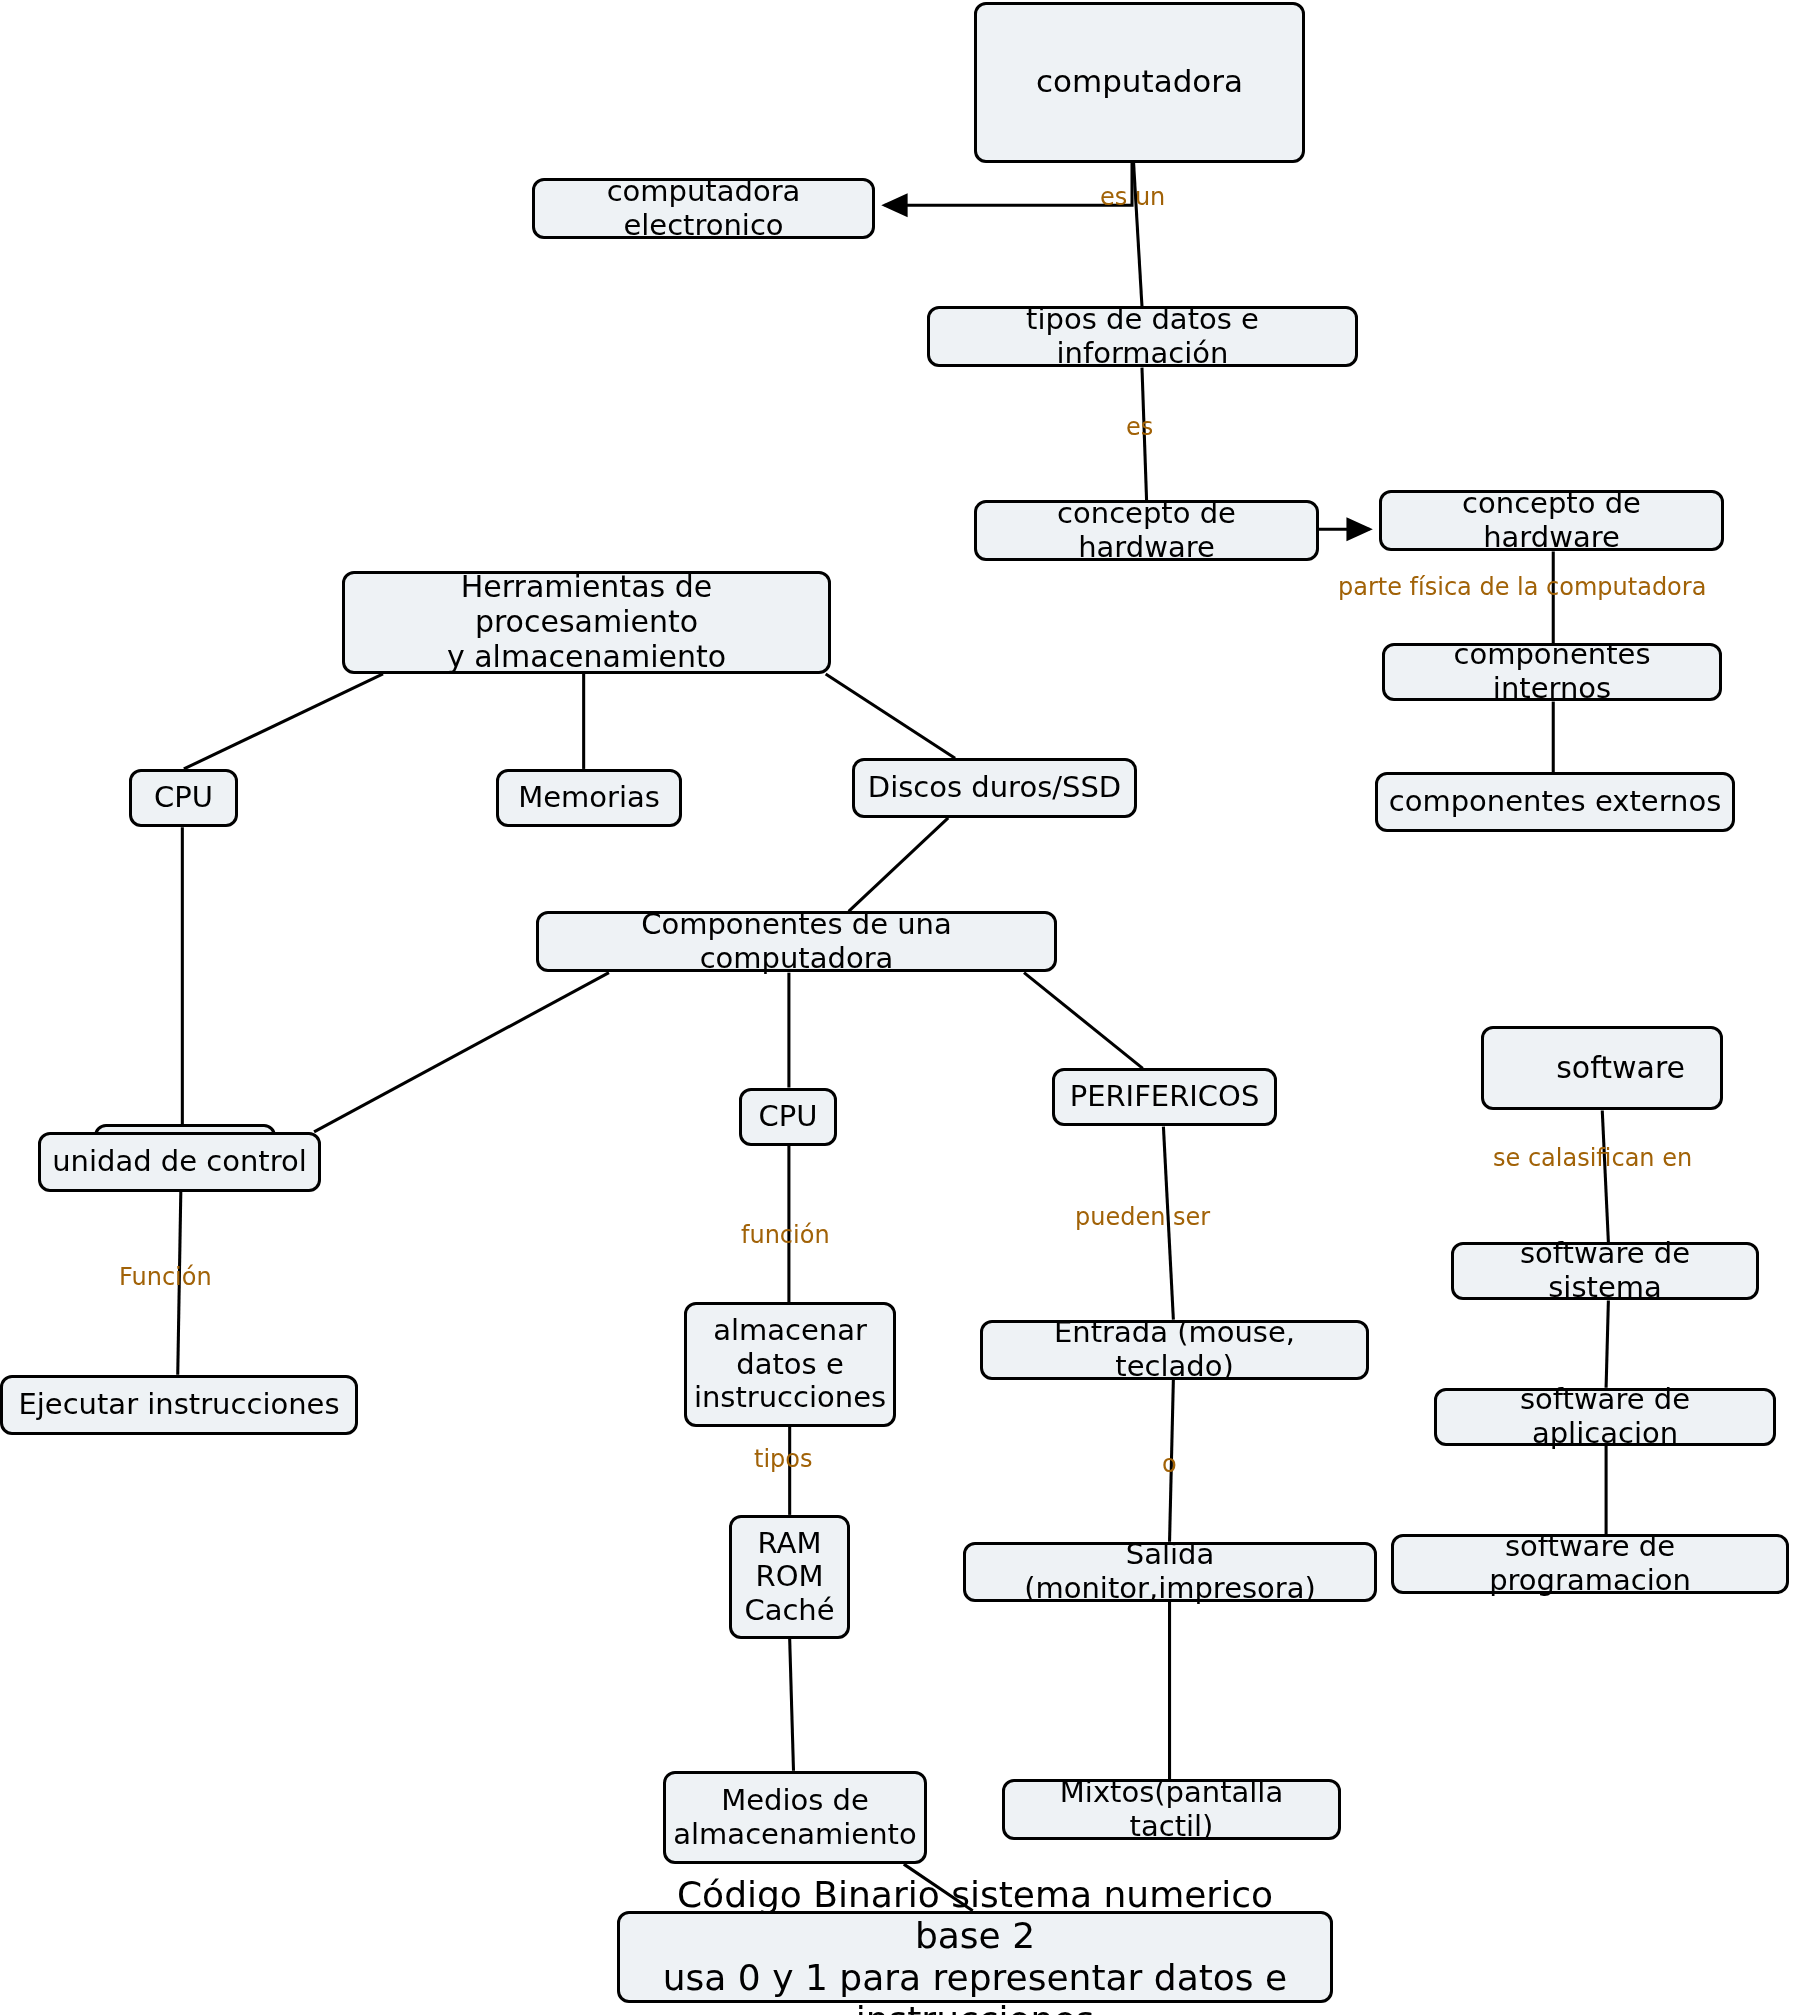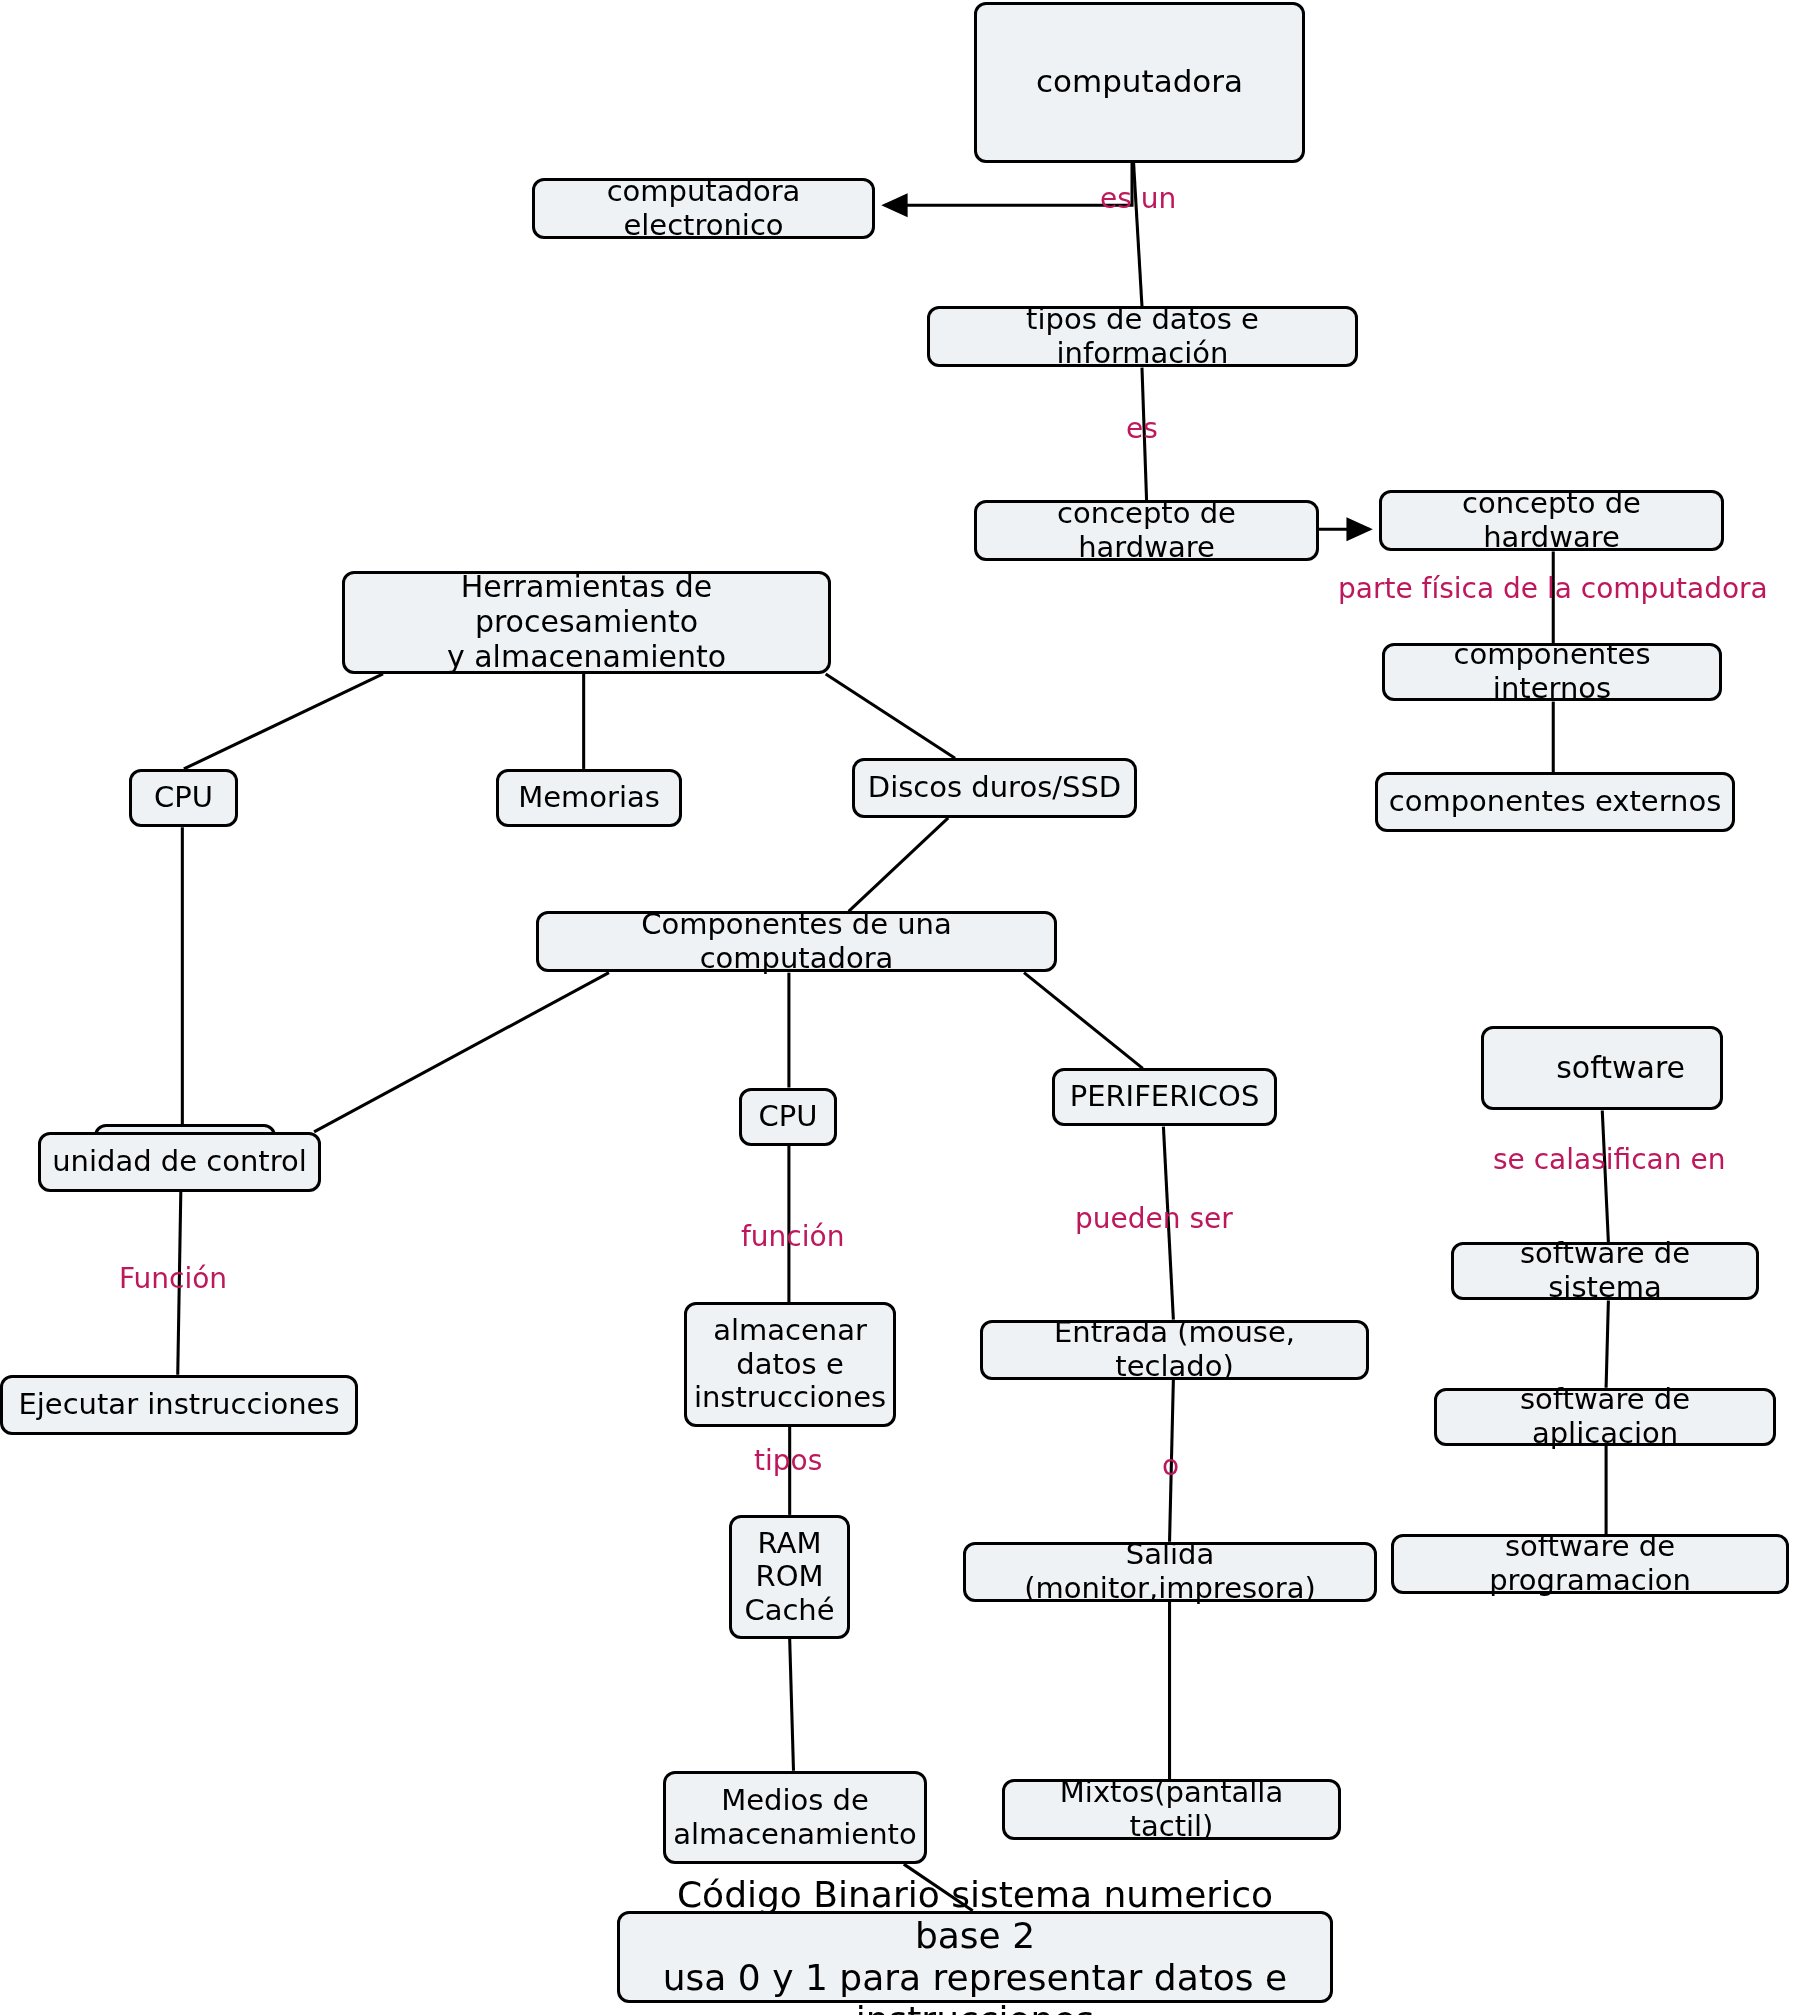--- a/index.html
+++ b/index.html
@@ -38,22 +38,22 @@
     line-height: 1.16;
     padding: 3.1px 10.7px;
     white-space: pre-line;
     z-index: 5;
   }
   .node.hidden-behind {
     z-index: 3;
   }
   .edge-label {
     position: absolute;
-    color: #be185d;
-    font-size: 28px;
+    color: #a16207;
+    font-size: 24px;
     line-height: 1.1;
     white-space: nowrap;
     background: transparent;
     z-index: 8;
   }
 </style>
 </head>
 <body>
 
 <div id="canvas">

